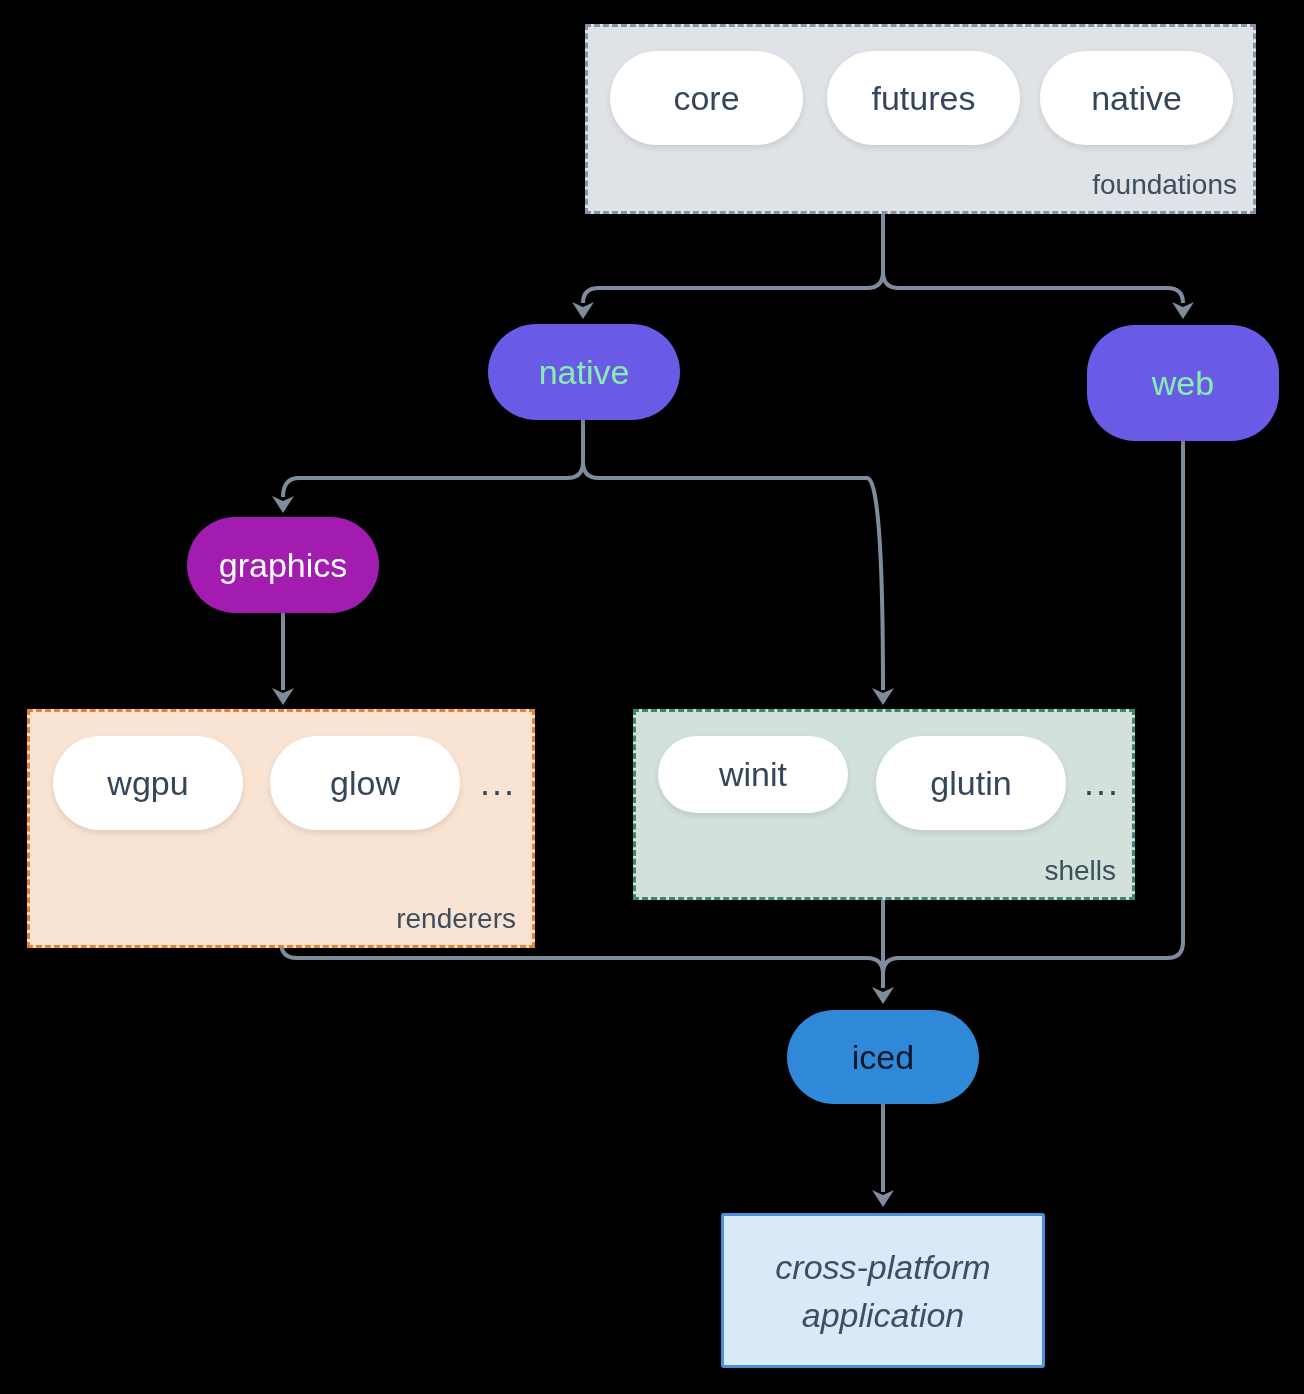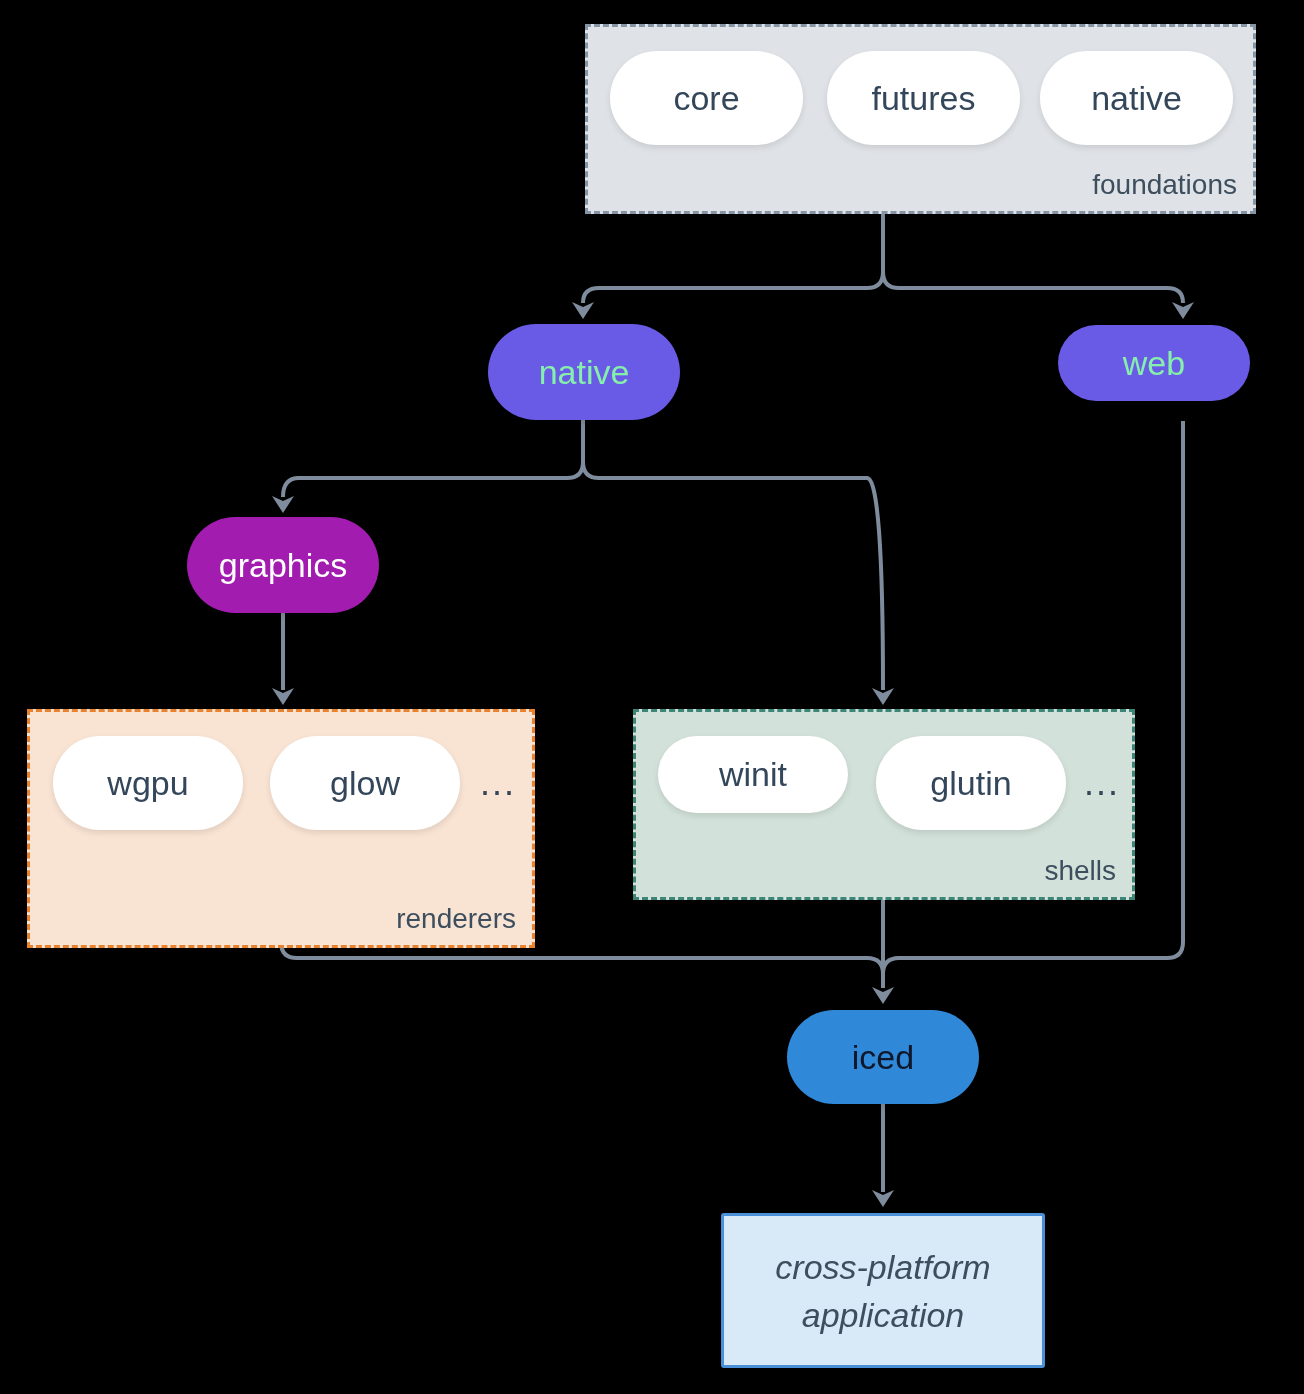--- a/index.html
+++ b/index.html
@@ -42,21 +42,21 @@
   .box-shells{
     left:633px;top:709px;width:502px;height:191px;
     background:#d2e1da;border:3px dashed #3d8577;
   }
   .ellipsis{
     position:absolute;top:24px;height:94px;width:60px;
     display:flex;align-items:center;justify-content:center;
     font-size:36px;color:#33465a;letter-spacing:2px;
   }
   .node-native{left:488px;top:324px;width:192px;height:96px;}
-  .node-web{left:1058px;top:325px;width:192px;height:76px;}
+  .node-web{left:1087px;top:325px;width:192px;height:116px;}
   .node-graphics{left:187px;top:517px;width:192px;height:96px;}
   .node-iced{left:787px;top:1010px;width:192px;height:94px;}
 
   .app-box{
     position:absolute;left:721px;top:1213px;width:324px;height:155px;
     box-sizing:border-box;
     background:#d8e9f8;border:3px solid #4a90d9;border-radius:3px;
     display:flex;flex-direction:column;align-items:center;justify-content:center;
     font-size:34px;line-height:48px;color:#3d4e5e;text-align:center;font-style:italic;
   }

